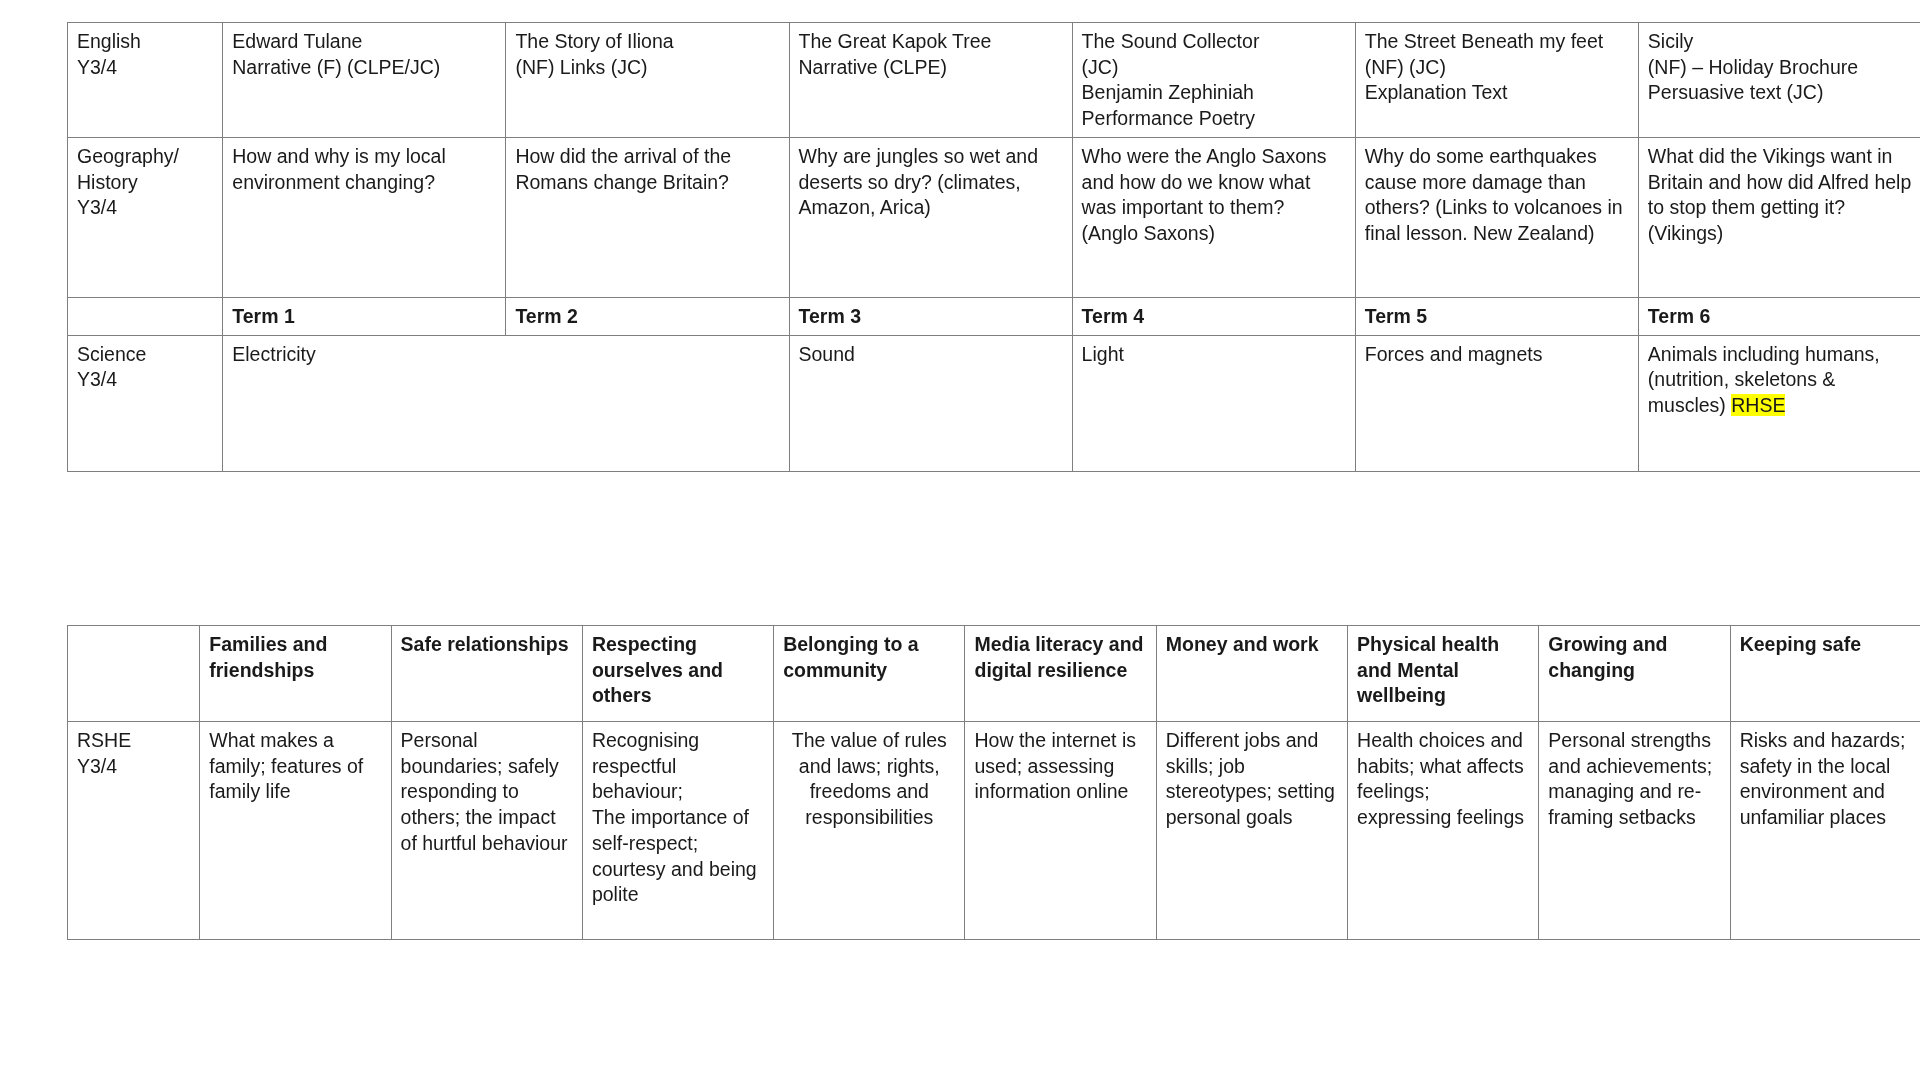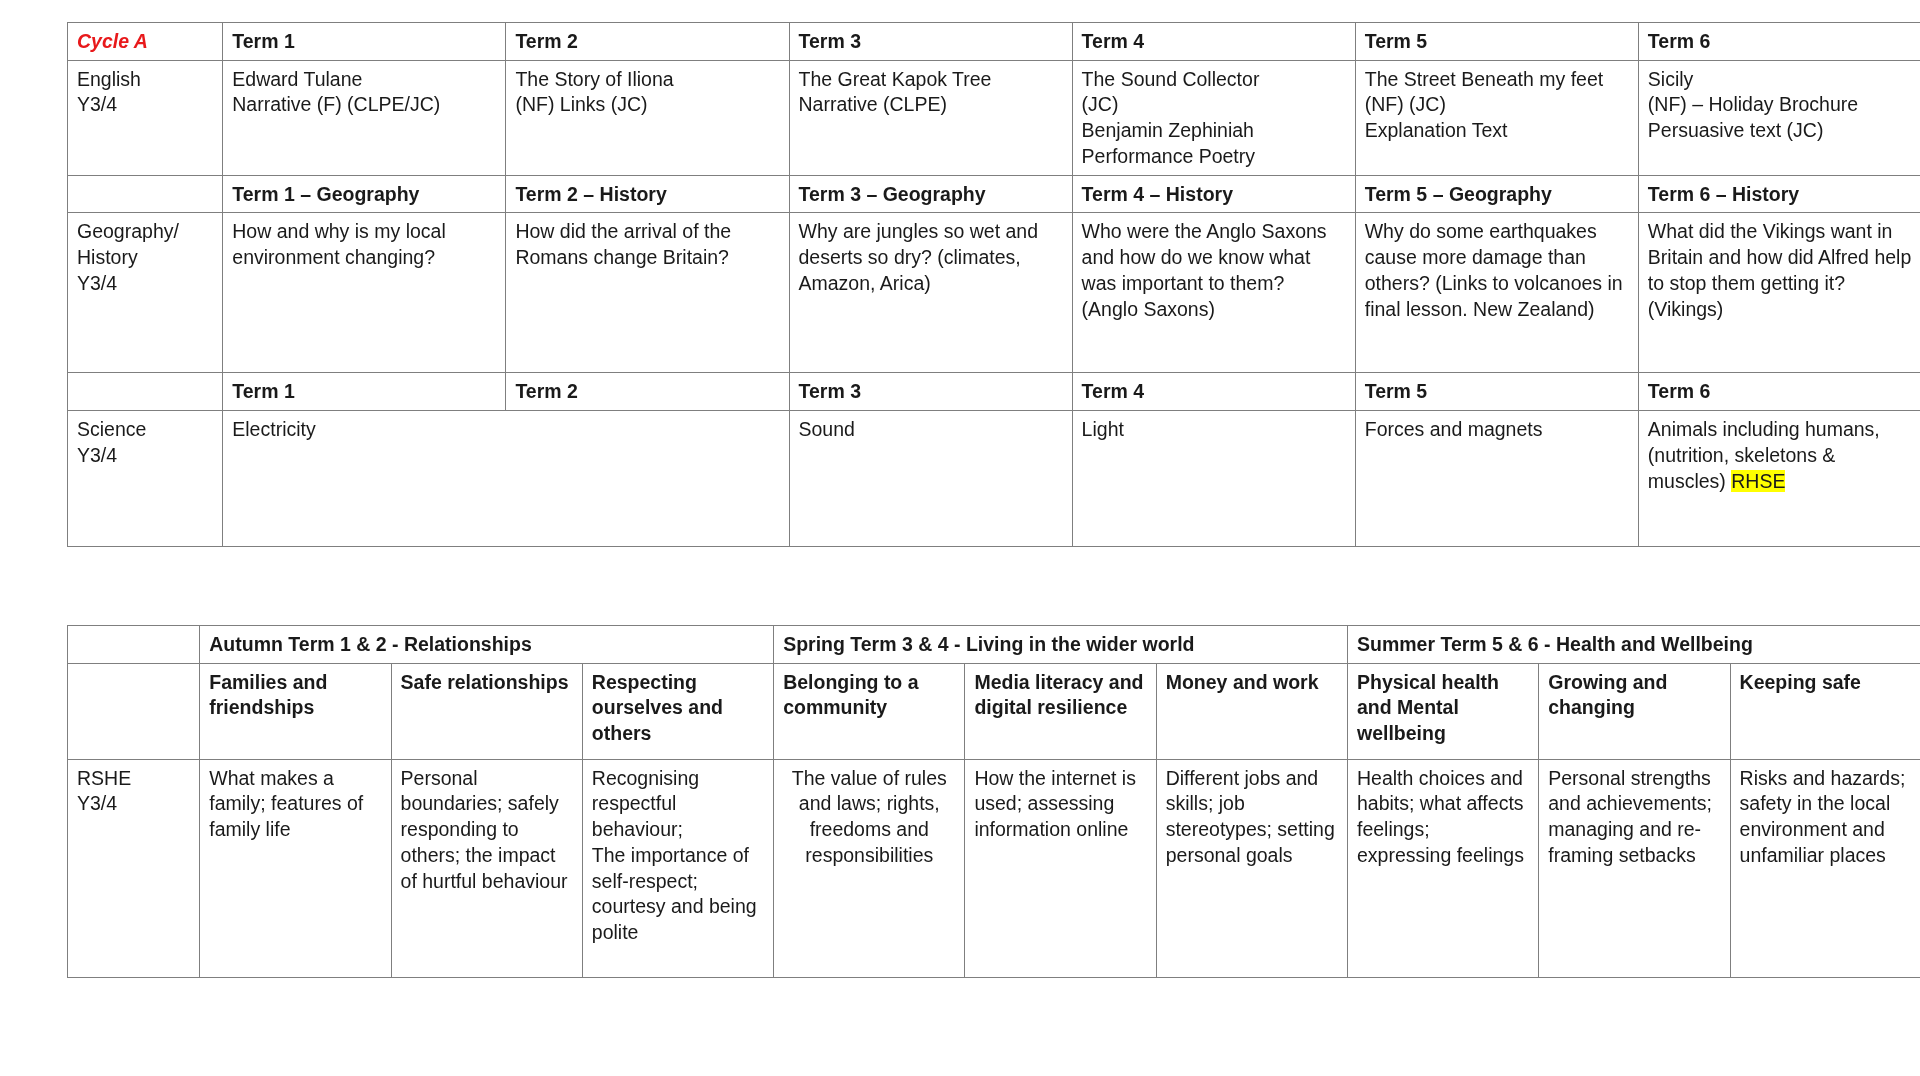--- a/index.html
+++ b/index.html
@@ -70,29 +70,20 @@
       <col class="c-label">
         <col class="c-term">
         <col class="c-term">
         <col class="c-term">
       <col class="c-term">
         <col class="c-term">
         <col class="c-term">
     </colgroup>
     <tbody>
 
-    <tr>
-      <td class="cycle">Cycle A</td>
-      <td class="hdr">Term 1</td>
-      <td class="hdr">Term 2</td>
-      <td class="hdr">Term 3</td>
-      <td class="hdr">Term 4</td>
-      <td class="hdr">Term 5</td>
-      <td class="hdr">Term 6</td>
-    </tr>
 
     <tr style="height:108px;">
       <td class="rowlab">
         <span>English</span><br>
         <span>Y3/4</span>
       </td>
       <td style="white-space:pre-line;">Edward Tulane
 Narrative (F) (CLPE/JC)</td>
       <td class="blue" style="white-space:pre-line;">The Story of Iliona
 (NF) Links (JC)</td>
@@ -102,29 +93,20 @@
 (JC)
 Benjamin Zephiniah
 Performance Poetry</td>
       <td style="white-space:pre-line;">The Street Beneath my feet
 (NF) (JC)
 Explanation Text</td>
       <td class="blue" style="white-space:pre-line;">Sicily
 (NF) – Holiday Brochure Persuasive text (JC)</td>
     </tr>
 
-    <tr>
-      <td class="blank-grey">&nbsp;</td>
-      <td class="hdr">Term 1 – Geography</td>
-      <td class="hdr">Term 2 – History</td>
-      <td class="hdr">Term 3 – Geography</td>
-      <td class="hdr">Term 4 – History</td>
-      <td class="hdr">Term 5 – Geography</td>
-      <td class="hdr">Term 6 – History</td>
-    </tr>
 
     <tr style="height:160px;">
       <td class="rowlab">
         <span>Geography/</span><br>
         <span>History</span><br>
         <span>Y3/4</span>
       </td>
       <td>How and why is my local environment changing?</td>
       <td class="blue">How did the arrival of the Romans change Britain?</td>
       <td>Why are jungles so wet and deserts so dry? (climates, Amazon, Arica)</td>
@@ -167,26 +149,20 @@
         <col class="r-cell">
       <col class="r-cell">
         <col class="r-cell">
         <col class="r-cell">
       <col class="r-cell">
         <col class="r-cell">
         <col class="r-cell">
     </colgroup>
     <tbody>
 
-    <tr>
-      <td class="blank-grey">&nbsp;</td>
-      <td class="hdr" colspan="3">Autumn Term 1 &amp; 2 - Relationships</td>
-      <td class="hdr" colspan="3">Spring Term 3 &amp; 4 - Living in the wider world</td>
-      <td class="hdr" colspan="3">Summer Term 5 &amp; 6 - Health and Wellbeing</td>
-    </tr>
 
     <tr style="height:96px;">
       <td class="blank-grey">&nbsp;</td>
       <td class="hdr">Families and friendships</td>
       <td class="hdr">Safe relationships</td>
       <td class="hdr">Respecting ourselves and others</td>
       <td class="hdr">Belonging to a community</td>
       <td class="hdr">Media literacy and digital resilience</td>
       <td class="hdr">Money and work</td>
       <td class="hdr">Physical health and Mental wellbeing</td>

